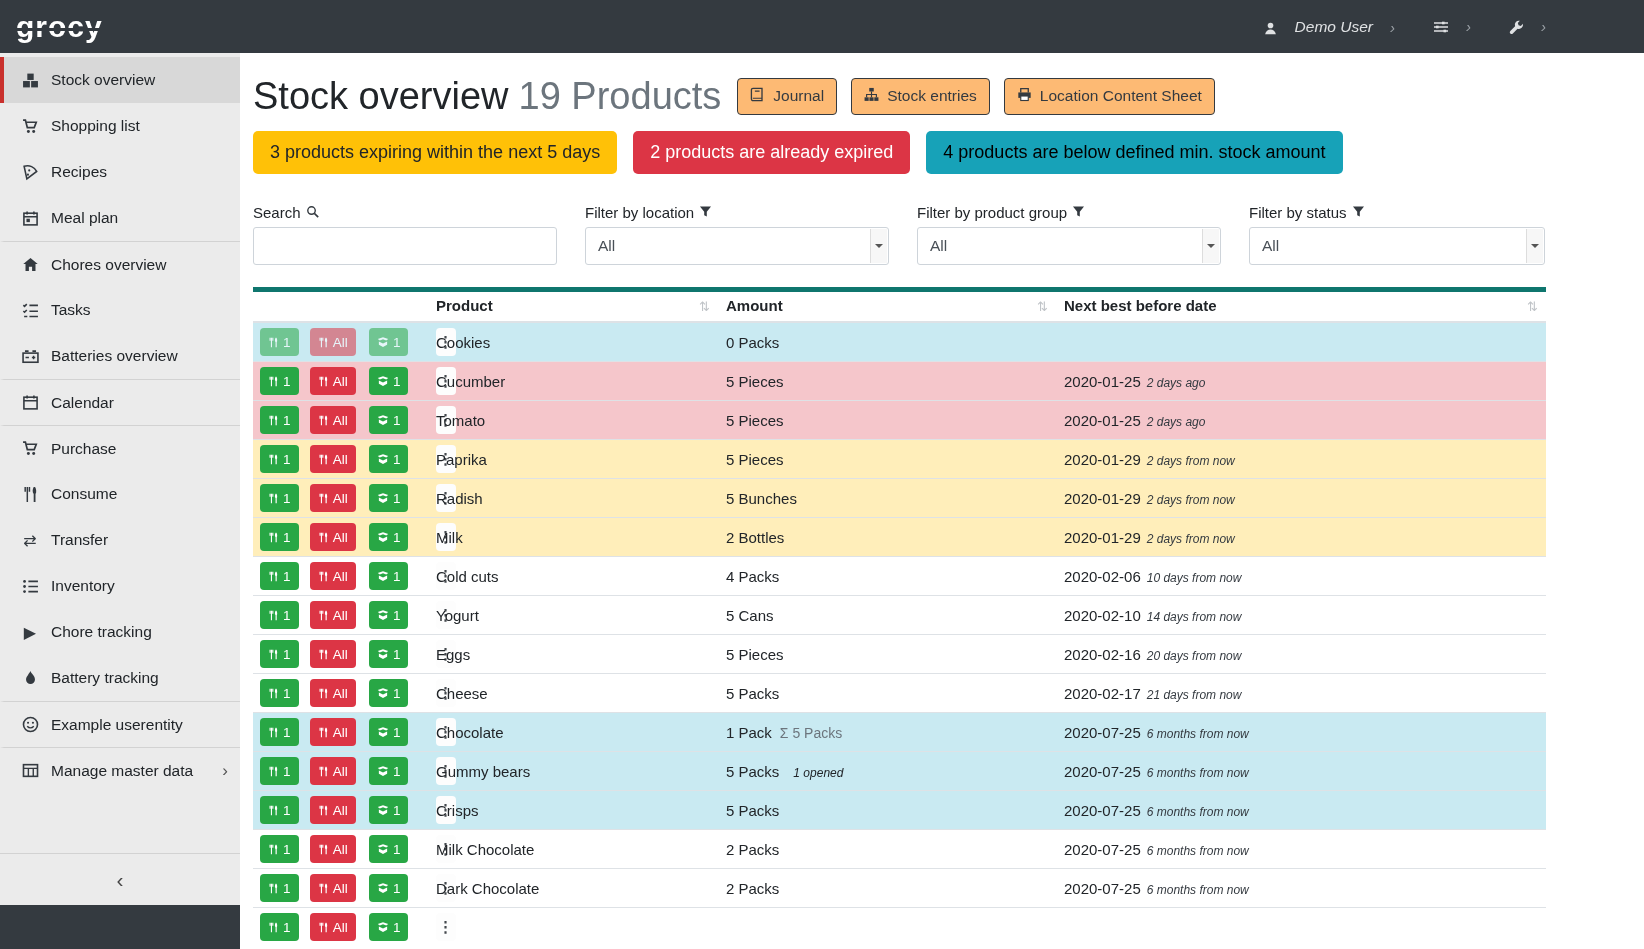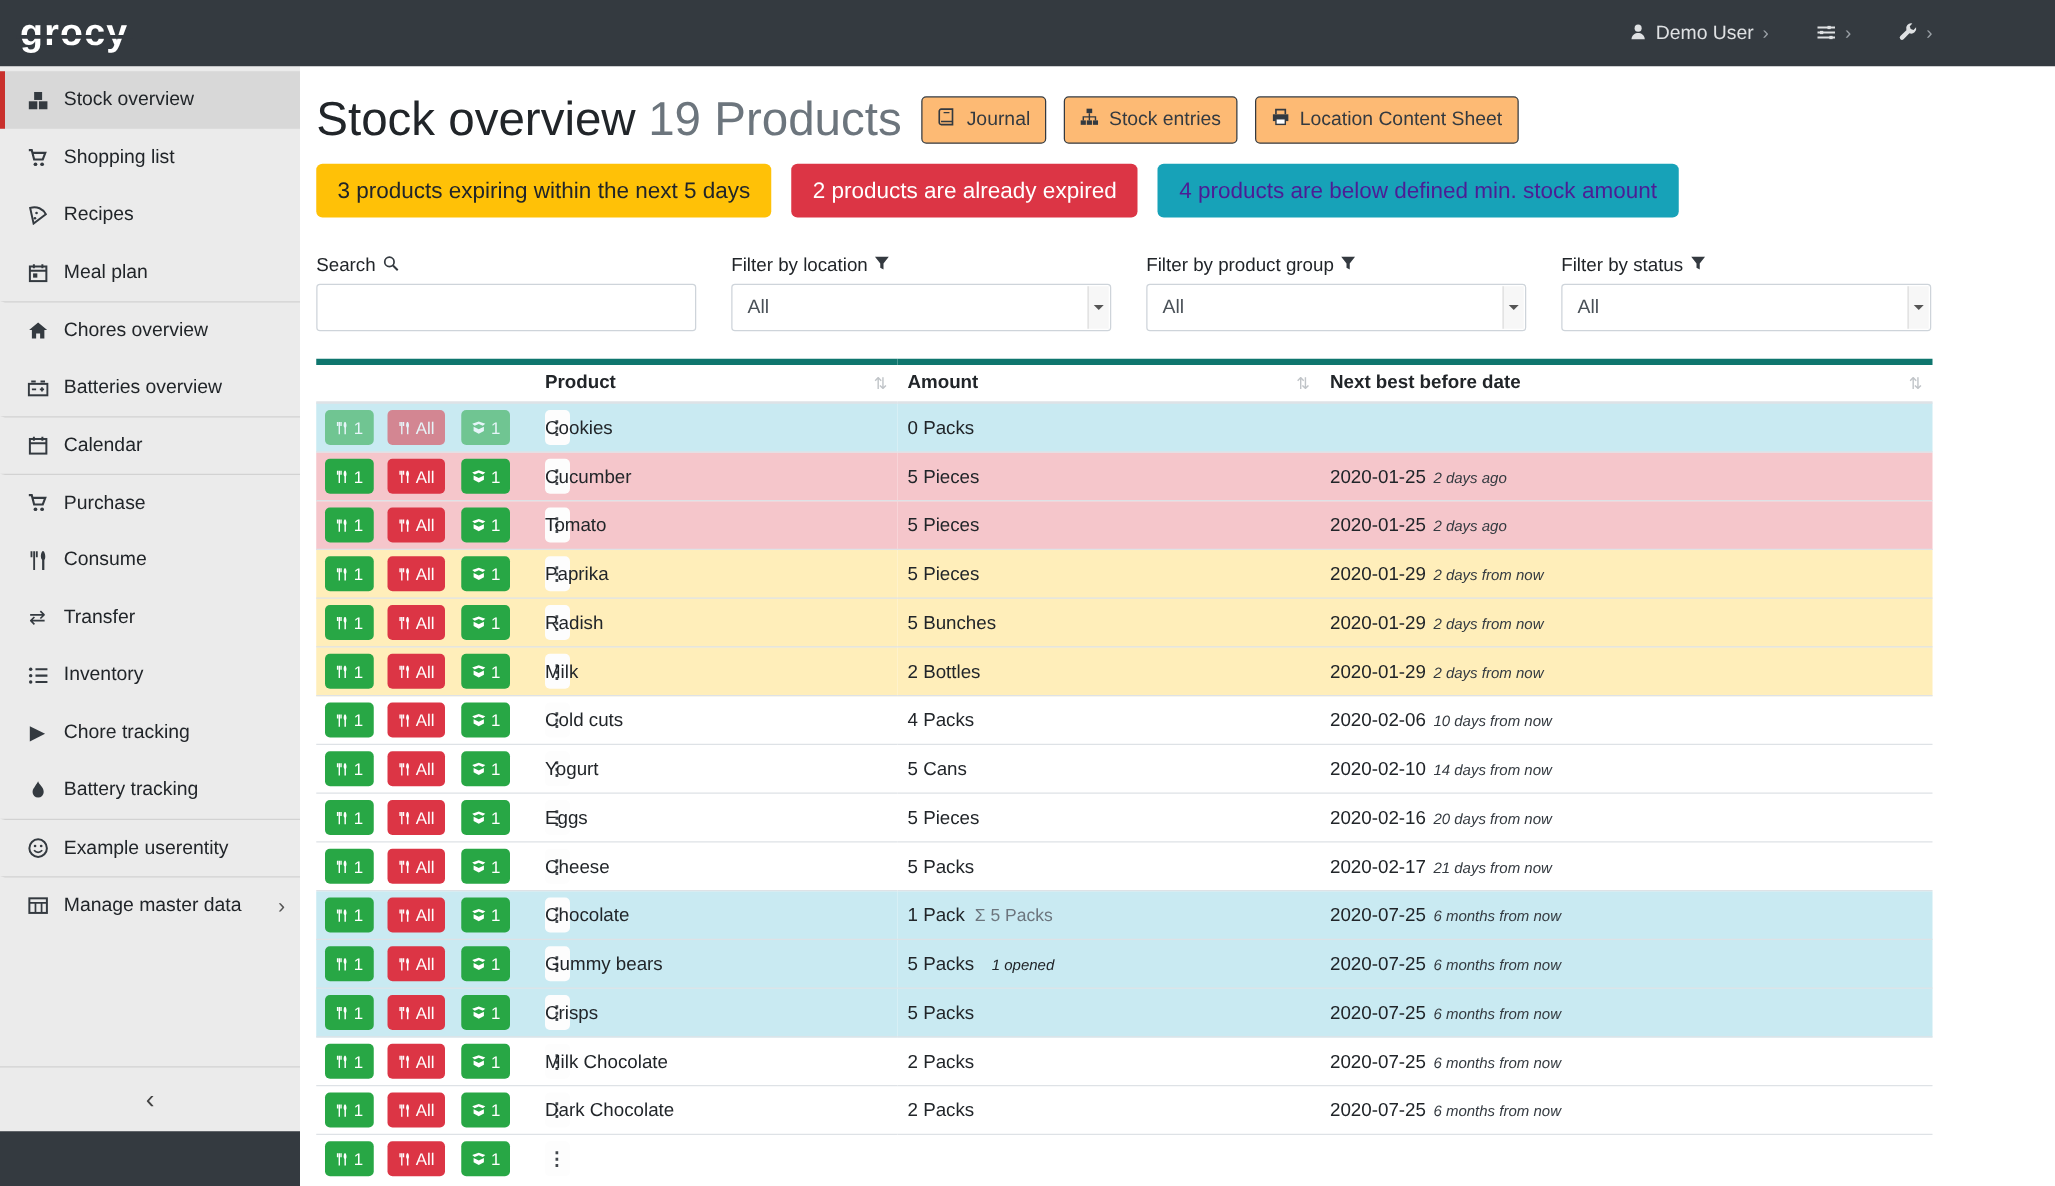--- a/index.html
+++ b/index.html
@@ -5,22 +5,22 @@
   * { box-sizing: border-box; margin: 0; padding: 0; }
   html,body { width:1644px; height:949px; overflow:hidden; background:#fff;
     font-family:"Liberation Sans", sans-serif; color:#212529; }
 
   
   .topbar { position:absolute; top:0; left:0; width:1644px; height:53px; background:#343a40;
     display:flex; align-items:center; padding:0 98px 0 16px; z-index:5; }
   .logo { position:relative; color:#fff; font-weight:bold; font-size:30px; letter-spacing:1px;
     margin-right:auto; cursor:pointer; line-height:1; }
   .logo::after { content:""; position:absolute; left:-3px; right:-3px; top:56%; height:3px; background:#343a40; }
-  .tb-group { display:flex; align-items:flex-start; gap:7px; color:#dfe1e3; font-size:15.5px;
-    margin-left:38px; cursor:pointer; }
+  .tb-group { display:flex; align-items:flex-end; gap:17px; color:#dfe1e3; font-size:15.5px;
+    margin-left:38px; cursor:pointer;font-style:italic; }
   .tb-group svg { display:block; }
   .tb-chev { color:#9aa0a6; font-size:15px; }
 
   
   .sidebar { position:absolute; top:53px; left:0; width:240px; bottom:0; background:#ebebeb; }
   .side-items { padding-top:4px; }
   .side-item { height:46px; display:flex; align-items:center; padding:0 12px 0 14px;
     font-size:15.5px; color:#212529; cursor:pointer; border-left:4px solid transparent; }
   .side-item.active { background:#d8d8d8; border-left:4px solid #c9302c; }
   .side-item.sep { border-top:1px solid #d2d2d2; }
@@ -172,20 +172,32 @@
         </span>
       <span>Meal plan</span>
     </div>
     <div class="side-item sep">
       <span class="sicon">
           <svg viewBox="0 0 16 16" fill="currentColor">
             <path d="M8 1.8l6.8 5.7h-2.1V14H9.5v-3.8h-3V14H3.3V7.5H1.2z"></path>
           </svg>
         </span>
       <span>Chores overview</span>
+    </div>
+    <div class="side-item">
+      <span class="sicon">
+          <svg viewBox="0 0 16 16">
+            <g stroke="currentColor" fill="none" stroke-width="1.5">
+              <path d="M1.3 3l1.1 1.1L4.5 2"></path>
+              <path d="M1.3 8.5l1.1 1.1 2.1-2.1"></path>
+              <path d="M7 3.2h8M7 8.7h8M7 13.7h8M2 13.7h3"></path>
+            </g>
+          </svg>
+        </span>
+      <span>Tasks</span>
     </div>
     <div class="side-item">
       <span class="sicon">
           <svg viewBox="0 0 16 16">
             <rect x="1" y="4.8" width="14" height="8.6" fill="none" stroke="currentColor" stroke-width="1.5"></rect>
             <path d="M2.8 3h3.4M9.8 3h3.4" stroke="currentColor" stroke-width="1.6"></path>
             <path d="M3.3 9h3.2M10.9 7.4v3.2M9.3 9h3.2" stroke="currentColor" stroke-width="1.3"></path>
           </svg>
         </span>
       <span>Batteries overview</span>
@@ -305,21 +317,21 @@
                 <rect x="4" y="9.6" width="8" height="4.8" fill="#fff" stroke="currentColor" stroke-width="1.2"></rect>
               </svg></span>
           <span>Location Content Sheet</span>
         </button>
       </div>
     </div>
 
     <div class="alerts">
       <button class="alert-btn" style="background:#ffc107;color:#212529">3 products expiring within the next 5 days</button>
       <button class="alert-btn" style="background:#dc3545;color:#fff">2 products are already expired</button>
-      <button class="alert-btn" style="background:#17a2b8;color:#4c1d95">4 products are below defined min. stock amount</button>
+      <button class="alert-btn" style="background:#17a2b8;color:#000000">4 products are below defined min. stock amount</button>
     </div>
 
     <div class="filters">
       <div class="fcol">
         <div class="flabel">
           <span>Search</span>
           <span><svg viewBox="0 0 16 16">
                 <circle cx="6.8" cy="6.8" r="4.6" fill="none" stroke="currentColor" stroke-width="1.7"></circle>
                 <path d="M10.3 10.3L15 15" stroke="currentColor" stroke-width="2"></path>
               </svg></span>

